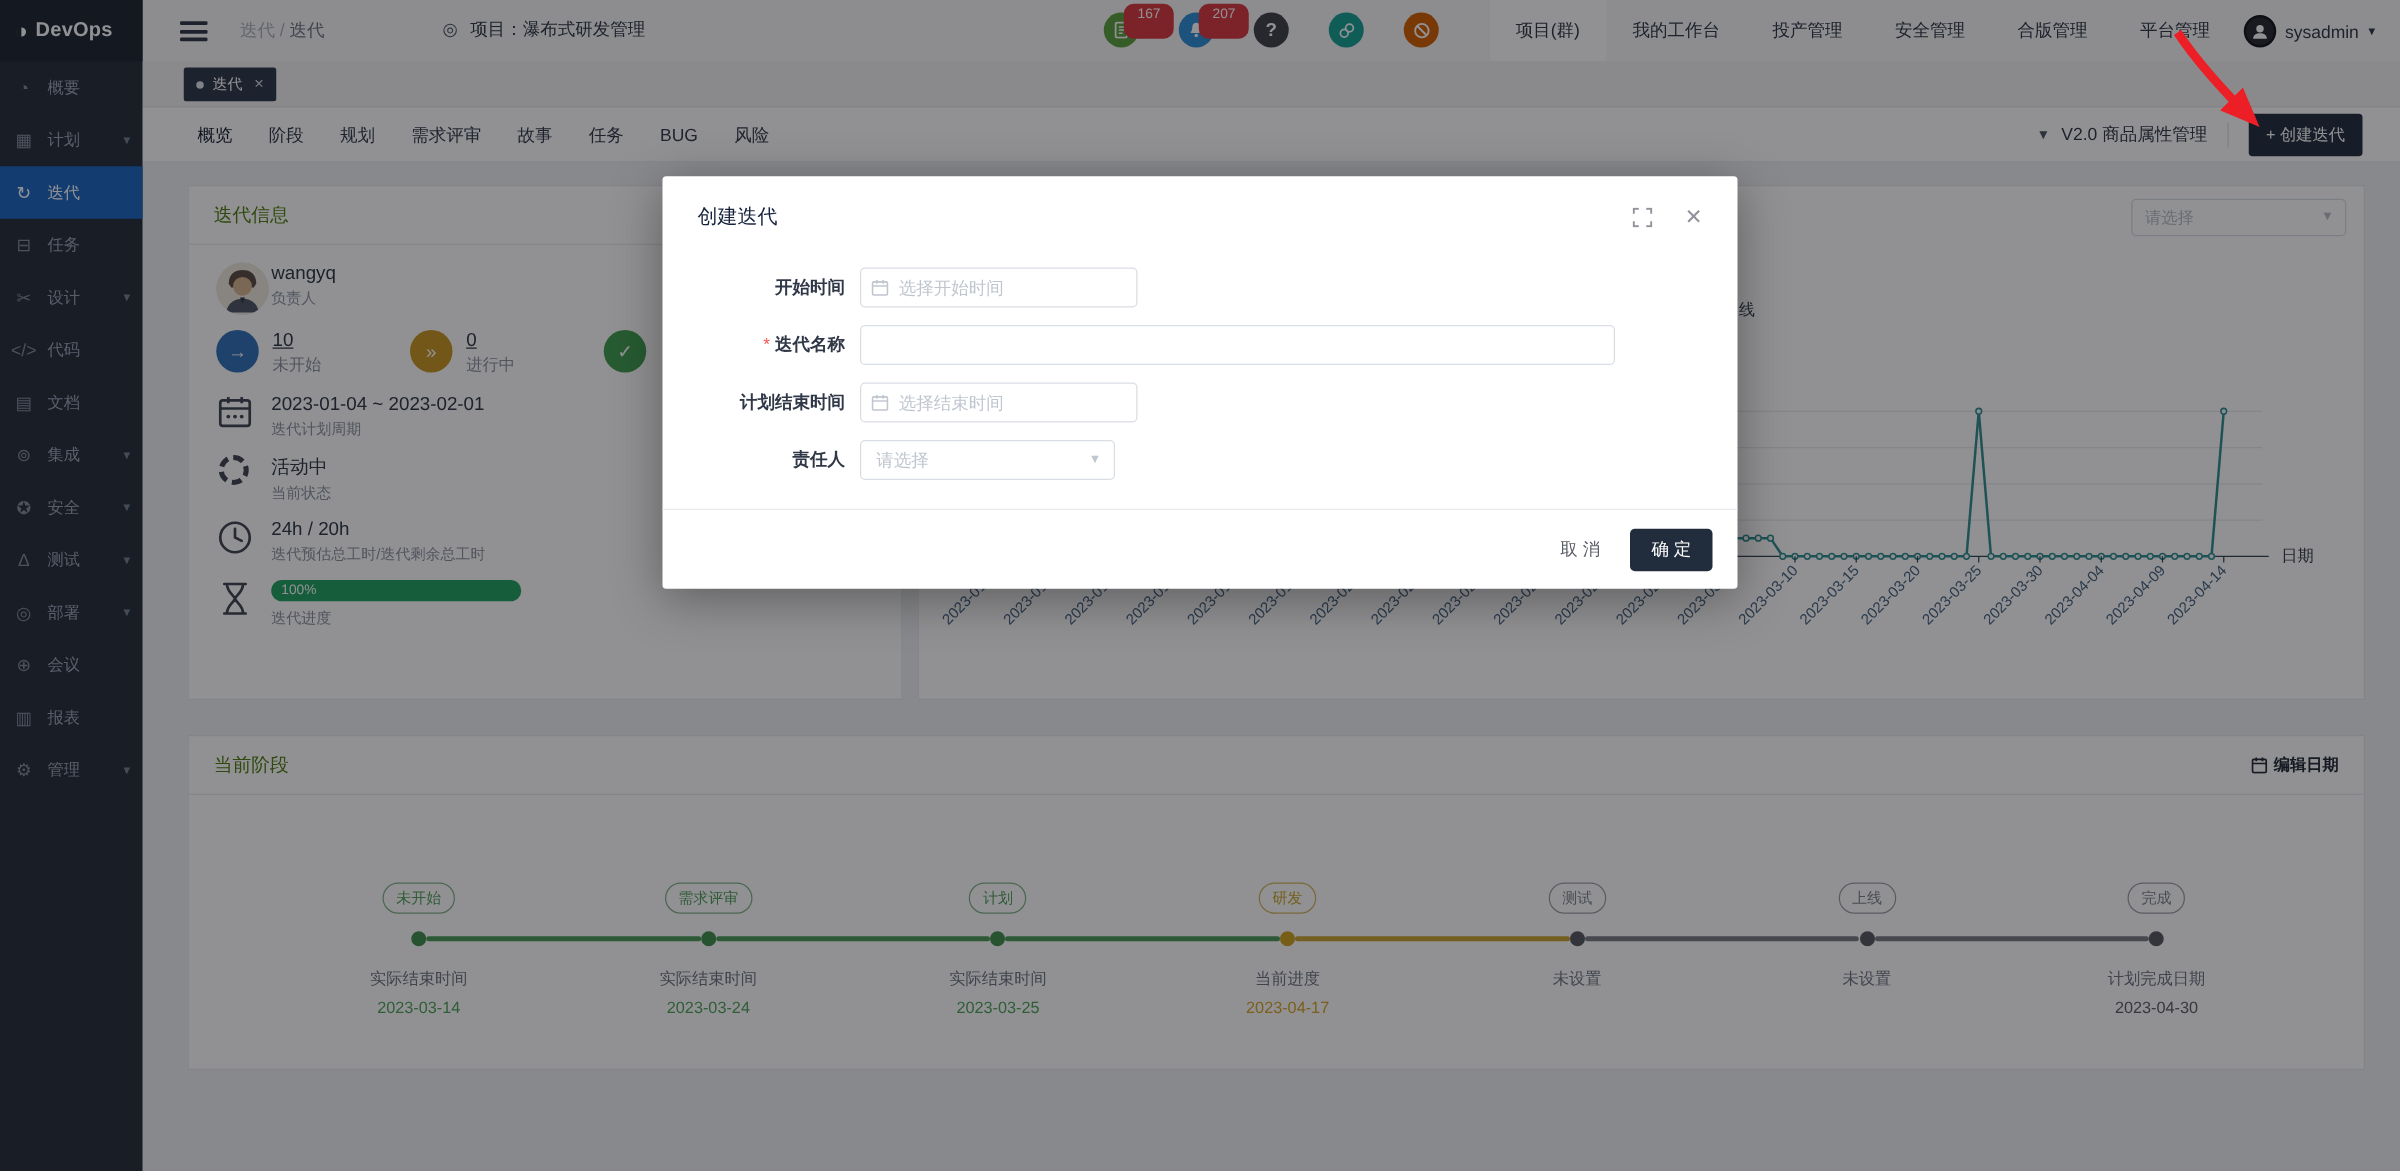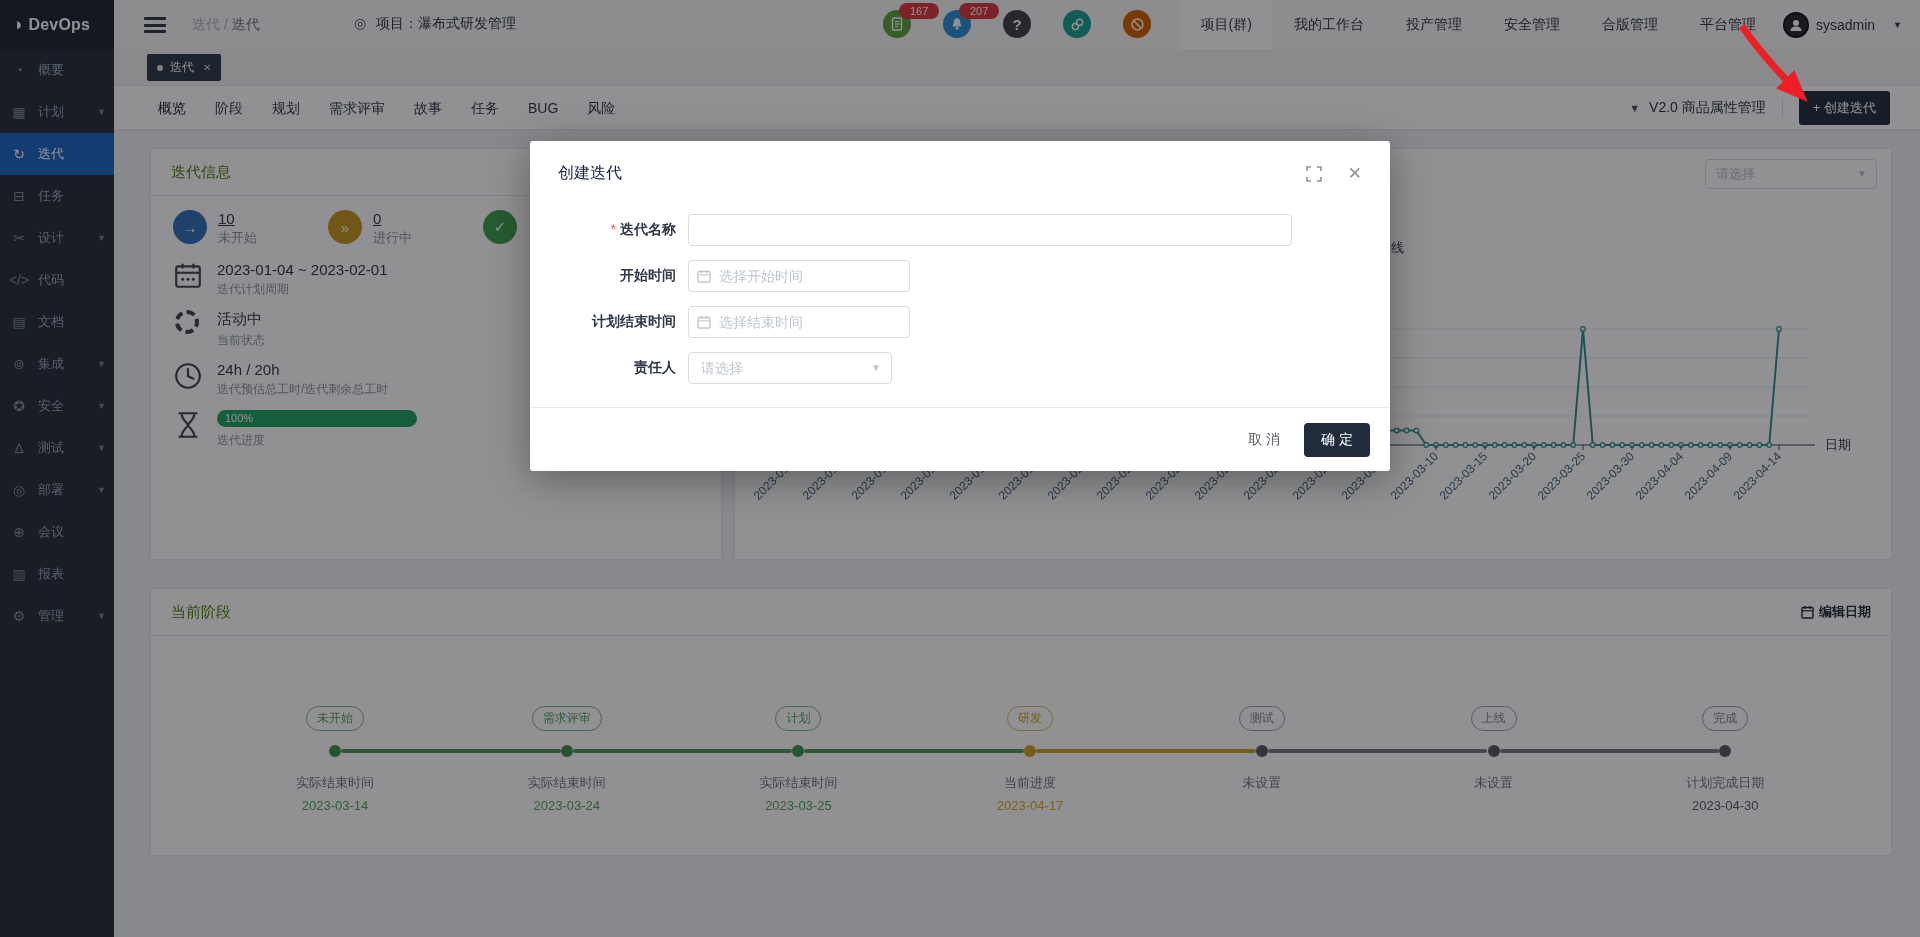--- a/index.html
+++ b/index.html
@@ -26,29 +26,29 @@
   .hamburger div{height:3px;background:#2e3644;margin-bottom:3.5px;border-radius:1px;}
   .breadcrumb{position:absolute;left:78px;top:16px;font-size:14px;color:#aab0ba;}
   .breadcrumb .cur{color:#6a7280;}
   .project-label{position:absolute;left:240px;top:15px;font-size:14px;color:#2e3644;}
   .project-label .eye{color:#4a5361;margin-right:6px;}
   .hicons{position:absolute;left:769px;top:10px;display:flex;}
   .hicon{position:relative;width:28px;height:28px;border-radius:50%;margin-right:32px;
     display:flex;align-items:center;justify-content:center;cursor:pointer;}
   .hicon svg{display:block;}
   .hicon .qmark{color:#fff;font-weight:bold;font-size:15px;}
-  .hbadge{position:absolute;top:-7px;left:16px;min-width:28px;height:16px;border-radius:8px;background:#d9363e;
+  .hbadge{position:absolute;top:-7px;left:16px;min-width:28px;height:28px;border-radius:8px;background:#d9363e;
     color:#fff;font-size:11px;line-height:16px;text-align:center;padding:0 11px;}
   .hnav{position:absolute;right:0;top:0;height:49px;display:flex;align-items:stretch;}
   .hnav-item{padding:0 21px;line-height:49px;font-size:14px;color:#2e3644;cursor:pointer;white-space:nowrap;}
   .hnav-item.active{background:#ffffff;}
   .huser{display:flex;align-items:center;padding:0 18px 0 6px;cursor:pointer;}
   .havatar{width:26px;height:26px;border-radius:50%;background:#23272e;border:2px solid #10131a;
     display:flex;align-items:center;justify-content:center;margin-right:7px;}
-  .huser .uname{font-size:14px;color:#2e3644;margin-right:18px;}
+  .huser .uname{font-size:14px;color:#2e3644;margin-right:6px;}
   .caret{font-size:9px;color:#2e3644;}
 
   .chiprow{position:absolute;left:0;top:49px;right:0;height:37px;background:#f2f3f5;border-bottom:1px solid #e2e4e8;}
   .tabchip{position:absolute;left:33px;top:5px;height:27px;background:#2b3648;border-radius:2px;color:#fff;
     display:flex;align-items:center;padding:0 10px;font-size:12px;cursor:pointer;}
   .tabchip .dot{width:6px;height:6px;border-radius:50%;background:#dfe3e8;margin-right:7px;}
   .tabchip .x{margin-left:9px;font-size:10px;color:#cdd3dc;}
 
   .toolbar{position:absolute;left:0;top:86px;right:0;height:44px;background:#fff;border-bottom:1px solid #e6e8eb;
     display:flex;align-items:center;}
@@ -317,20 +317,37 @@
       </div>
     </div>
 
     <div class="content">
 
       <section class="panel panel-info">
         <div class="panel-hd">
           <span class="panel-title">迭代信息</span>
         </div>
         <div class="info-body">
+          <div class="irow">
+            <div class="icell">
+              <div class="avatar42">
+                <svg width="42" height="42" viewBox="0 0 42 42">
+                    <circle cx="21" cy="21" r="21" fill="#efe9df"></circle>
+                    <path d="M10 17c0-8 5-11 11-11s11 3 11 11l-2 3H12z" fill="#5a4c40"></path>
+                    <circle cx="21" cy="19" r="7.5" fill="#d8b48d"></circle>
+                    <path d="M8 40c1-8 7-11 13-11s12 3 13 11z" fill="#4b5563"></path>
+                    <path d="M19 28h4l-2 5z" fill="#2c3440"></path>
+                  </svg>
+              </div>
+            </div>
+            <div class="itext">
+              <div class="v">wangyq</div>
+              <div class="l">负责人</div>
+            </div>
+          </div>
           <div class="stats" id="stats-row">
               <div class="stat">
                 <div class="circ" style="background: rgb(46, 111, 183);">→</div>
                 <div class="tx">
                   <div class="v">10</div>
                   <div class="l">未开始</div>
                 </div>
               </div>
               <div class="stat">
                 <div class="circ" style="background: rgb(201, 149, 31);">»</div>
@@ -620,34 +637,34 @@
       <span class="modal-title">创建迭代</span>
     </div>
     <div class="m-icons">
       <svg class="m-full" width="16" height="16" viewBox="0 0 16 16">
           <path d="M1 5V1h4M11 1h4v4M15 11v4h-4M5 15H1v-4" fill="none" stroke="#909399" stroke-width="1.6"></path>
         </svg>
       <span class="m-close">✕</span>
     </div>
     <div class="m-form">
       <div class="m-row">
-        <div class="m-label"><span class="req">*</span><span>迭代名称</span></div>
-        <input class="m-input w-name" type="text" value="" style="">
-      </div>
-      <div class="m-row">
         <div class="m-label">开始时间</div>
         <div class="date-wrap">
           <svg class="cal" width="14" height="14" viewBox="0 0 14 14">
               <rect x="1" y="2.5" width="12" height="10.5" rx="1" fill="none" stroke="#c0c6cf" stroke-width="1.3"></rect>
               <line x1="4.5" y1="1" x2="4.5" y2="4" stroke="#c0c6cf" stroke-width="1.3"></line>
               <line x1="9.5" y1="1" x2="9.5" y2="4" stroke="#c0c6cf" stroke-width="1.3"></line>
               <line x1="1" y1="5.8" x2="13" y2="5.8" stroke="#c0c6cf" stroke-width="1.1"></line>
             </svg>
           <input class="m-input w-date" type="text" placeholder="选择开始时间" style="">
         </div>
+      </div>
+      <div class="m-row">
+        <div class="m-label"><span class="req">*</span><span>迭代名称</span></div>
+        <input class="m-input w-name" type="text" value="" style="">
       </div>
       <div class="m-row">
         <div class="m-label">计划结束时间</div>
         <div class="date-wrap">
           <svg class="cal" width="14" height="14" viewBox="0 0 14 14">
               <rect x="1" y="2.5" width="12" height="10.5" rx="1" fill="none" stroke="#c0c6cf" stroke-width="1.3"></rect>
               <line x1="4.5" y1="1" x2="4.5" y2="4" stroke="#c0c6cf" stroke-width="1.3"></line>
               <line x1="9.5" y1="1" x2="9.5" y2="4" stroke="#c0c6cf" stroke-width="1.3"></line>
               <line x1="1" y1="5.8" x2="13" y2="5.8" stroke="#c0c6cf" stroke-width="1.1"></line>
             </svg>

